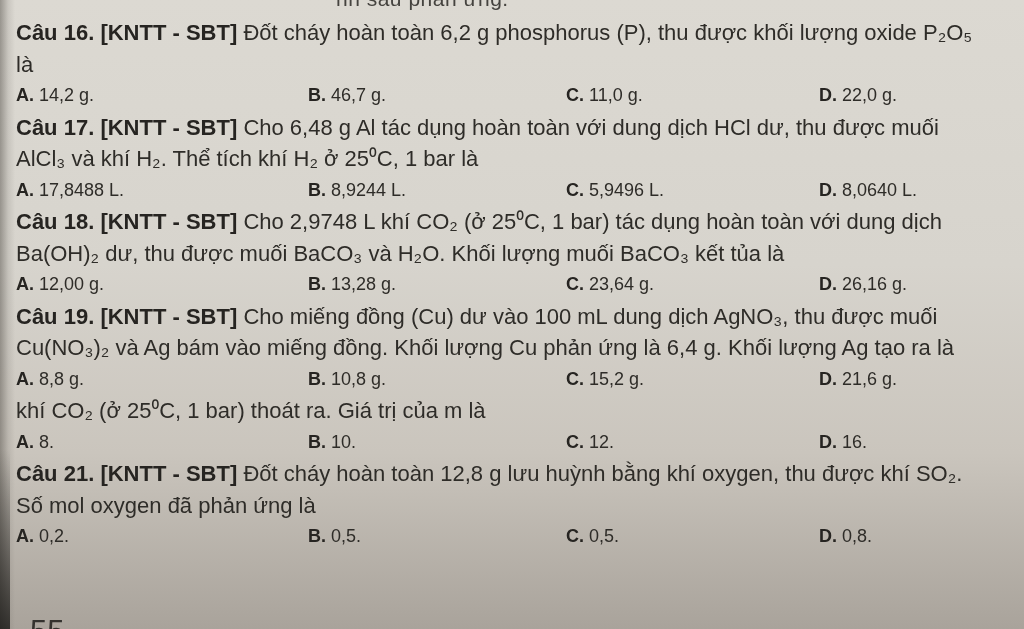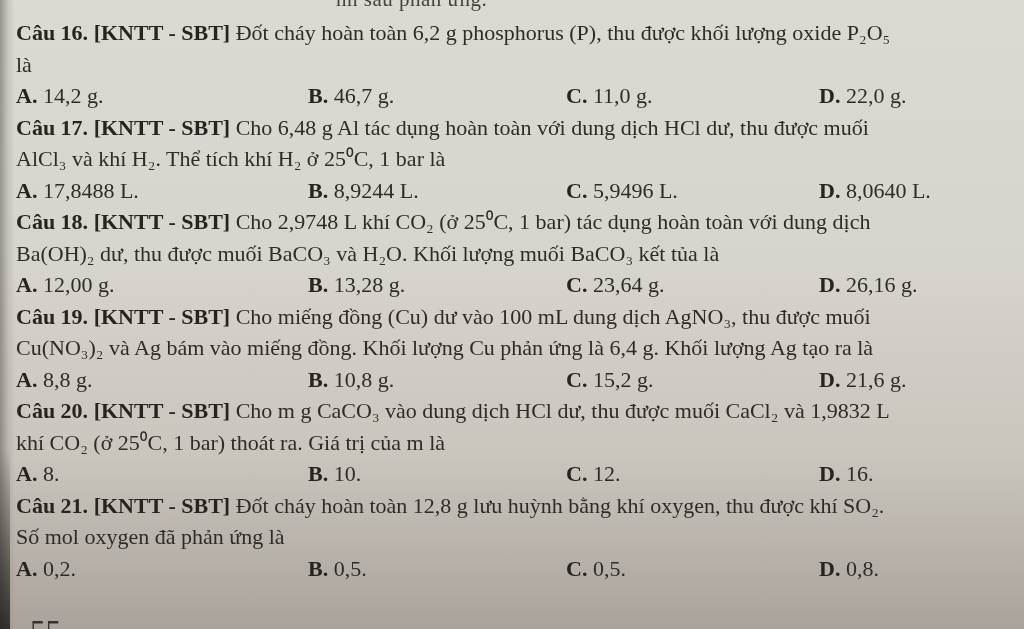--- a/index.html
+++ b/index.html
@@ -1,21 +1,21 @@
 <!DOCTYPE html>
 <html><head>
 <meta charset="utf-8">
 <style>
   html,body { margin:0; padding:0; }
   .paper {
     position:relative;
     width:1024px; height:629px;
     overflow:hidden;
     background: linear-gradient(180deg, #dcd9d2 0%, #d7d4cd 42%, #cac5bd 72%, #a9a39b 100%);
-    font-family:Liberation Serif, serif;
+    font-family:Liberation Sans, sans-serif;
     color:#2e2c28;
   }
   .spine {
     position:absolute; left:0; top:0; bottom:0; width:15px;
     background: linear-gradient(90deg, rgba(70,66,60,0.45), rgba(70,66,60,0.12) 55%, rgba(70,66,60,0) 100%);
   }
   .spine::after {
     content:""; position:absolute; left:0; bottom:0; width:10px; height:180px;
     background: linear-gradient(180deg, rgba(24,23,21,0) 0%, rgba(24,23,21,0.8) 100%);
   }
@@ -23,21 +23,21 @@
   .fragment { position:relative; height:17px; overflow:hidden; }
   .fragment span {
     position:absolute; top:-13px; left:320px;
     font-size:21px; color:#45433f; letter-spacing:0.5px;
   }
   .qline { font-size:22px; line-height:31.5px; white-space:nowrap; }
   .qlabel { font-weight:bold; color:#262421; }
   .options {
     display:grid;
     grid-template-columns:292px 258px 253px auto;
-    font-size:22px; line-height:31.5px;
+    font-size:18px; line-height:31.5px;
     white-space:nowrap;
   }
   .okey { font-weight:bold; color:#262421; }
   .pagenum {
     position:absolute; left:30px; top:614px;
     font-size:31px; color:#34322e;
   }
 </style>
 </head>
 <body>
@@ -83,21 +83,20 @@
           <div class="qline"><span class="qlabel">Câu 19.</span> <span class="qlabel">[KNTT - SBT]</span> <span>Cho miếng đồng (Cu) dư vào 100 mL dung dịch AgNO₃, thu được muối</span></div>
           <div class="qline">Cu(NO₃)₂ và Ag bám vào miếng đồng. Khối lượng Cu phản ứng là 6,4 g. Khối lượng Ag tạo ra là</div>
           <div class="options">
             <div class="option"><span class="okey">A.</span> <span>8,8 g.</span></div>
             <div class="option"><span class="okey">B.</span> <span>10,8 g.</span></div>
             <div class="option"><span class="okey">C.</span> <span>15,2 g.</span></div>
             <div class="option"><span class="okey">D.</span> <span>21,6 g.</span></div>
           </div>
         </div>
         <div class="question">
-          <div class="qline"><span class="qlabel">Câu 20.</span> <span class="qlabel">[KNTT - SBT]</span> <span>Cho m g CaCO₃ vào dung dịch HCl dư, thu được muối CaCl₂ và 1,9832 L</span></div>
           <div class="qline">khí CO₂ (ở 25⁰C, 1 bar) thoát ra. Giá trị của m là</div>
           <div class="options">
             <div class="option"><span class="okey">A.</span> <span>8.</span></div>
             <div class="option"><span class="okey">B.</span> <span>10.</span></div>
             <div class="option"><span class="okey">C.</span> <span>12.</span></div>
             <div class="option"><span class="okey">D.</span> <span>16.</span></div>
           </div>
         </div>
         <div class="question">
           <div class="qline"><span class="qlabel">Câu 21.</span> <span class="qlabel">[KNTT - SBT]</span> <span>Đốt cháy hoàn toàn 12,8 g lưu huỳnh bằng khí oxygen, thu được khí SO₂.</span></div>

